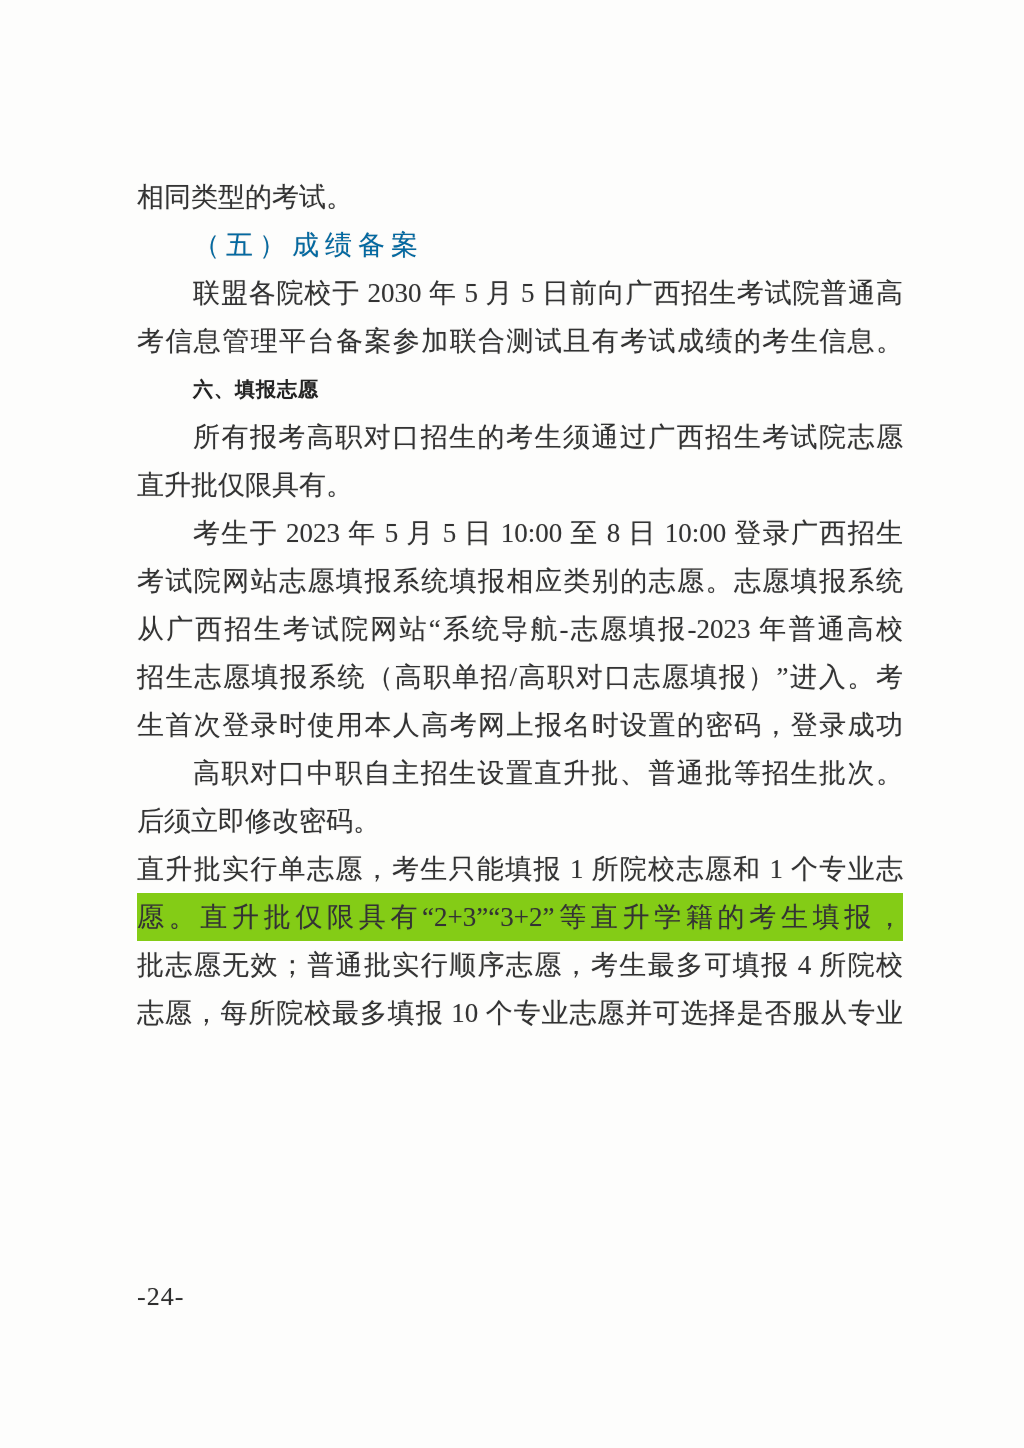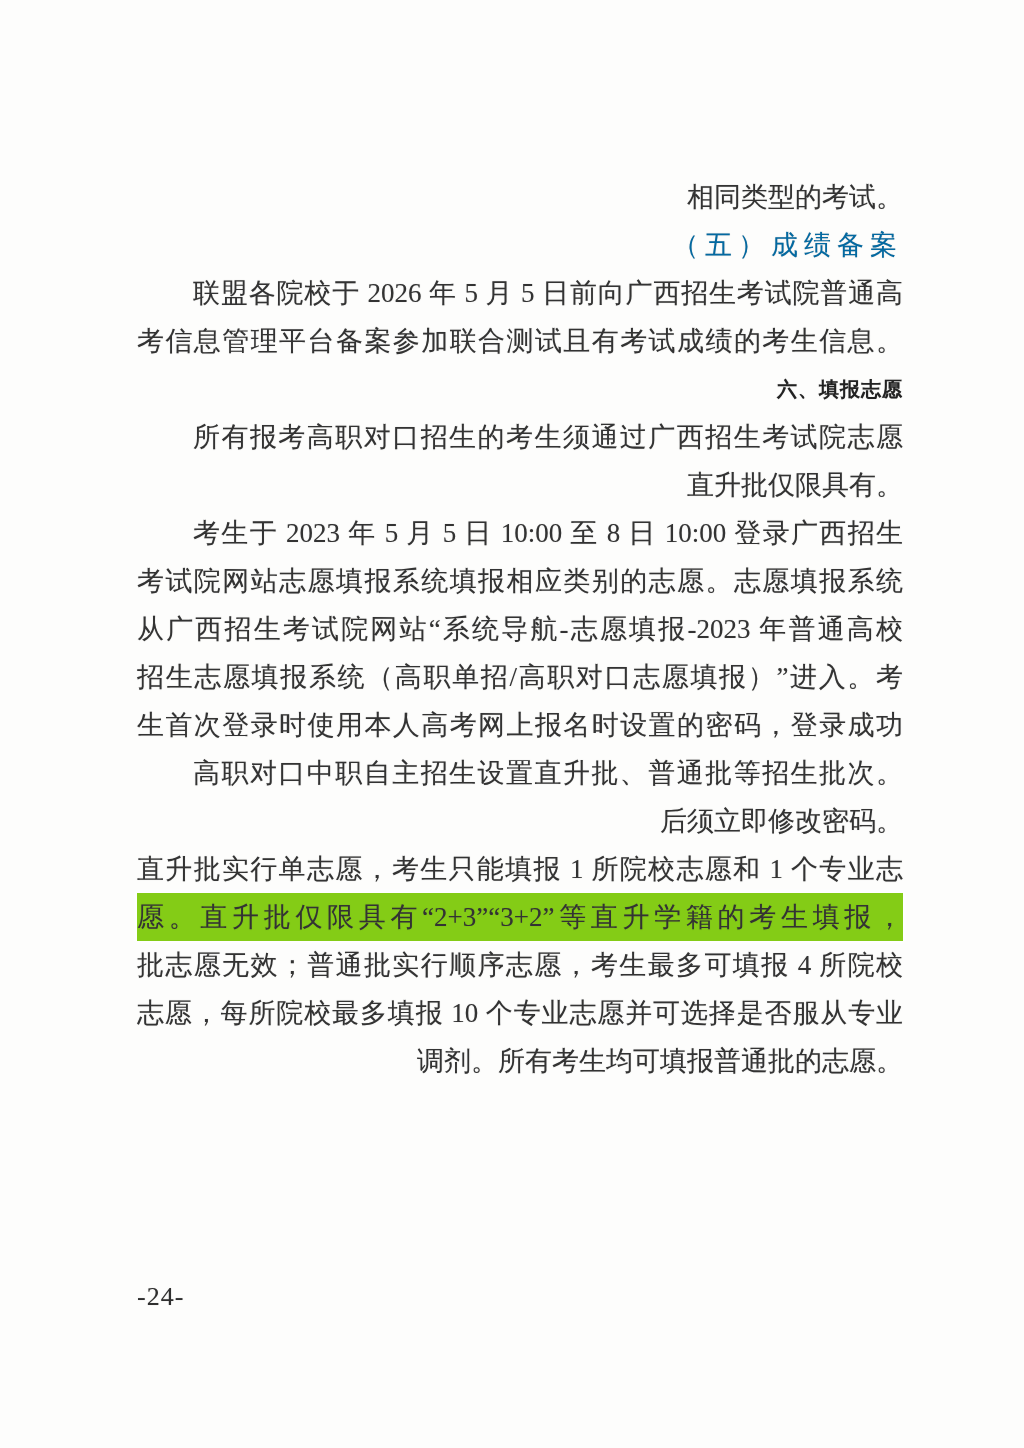--- a/index.html
+++ b/index.html
@@ -26,21 +26,20 @@
     top: 173px;
     width: 766px;
   }
   .line {
     height: 48px;
     line-height: 48px;
     font-size: 27px;
     color: #333333;
     text-shadow: 0 0 1px rgba(80,80,80,0.35);
     white-space: nowrap;
-    text-align: right;
   }
   
   .line.fill {
     white-space: normal;
     text-align: justify;
     text-align-last: justify;
   }
   
   .line.indent {
     text-indent: 56px;
@@ -76,32 +75,31 @@
     text-shadow: 0 0 1px rgba(80,80,80,0.35);
   }
 </style>
 </head>
 <body>
 
 <div class="page">
   <div class="content">
     <div class="line">相同类型的考试。</div>
     <div class="line indent sub">（五）成绩备案</div>
-    <div class="line indent fill">联盟各院校于 2026 年 5 月 5 日前向广西招生考试院普通高</div>
+    <div class="line indent fill">联盟各院校于 2030 年 5 月 5 日前向广西招生考试院普通高</div>
     <div class="line fill">考信息管理平台备案参加联合测试且有考试成绩的考生信息。</div>
     <div class="line indent head">六、填报志愿</div>
     <div class="line indent fill">所有报考高职对口招生的考生须通过广西招生考试院志愿</div>
     <div class="line">直升批仅限具有。</div>
     <div class="line indent fill">考生于 2023 年 5 月 5 日 10:00 至 8 日 10:00 登录广西招生</div>
     <div class="line fill">考试院网站志愿填报系统填报相应类别的志愿。志愿填报系统</div>
     <div class="line fill">从广西招生考试院网站“系统导航-志愿填报-2023 年普通高校</div>
     <div class="line fill">招生志愿填报系统（高职单招/高职对口志愿填报）”进入。考</div>
     <div class="line fill">生首次登录时使用本人高考网上报名时设置的密码，登录成功</div>
     <div class="line indent fill">高职对口中职自主招生设置直升批、普通批等招生批次。</div>
     <div class="line">后须立即修改密码。</div>
     <div class="line fill">直升批实行单志愿，考生只能填报 1 所院校志愿和 1 个专业志</div>
     <div class="line fill hl">愿。直升批仅限具有“2+3”“3+2”等直升学籍的考生填报，</div>
     <div class="line fill">批志愿无效；普通批实行顺序志愿，考生最多可填报 4 所院校</div>
     <div class="line fill">志愿，每所院校最多填报 10 个专业志愿并可选择是否服从专业</div>
-    <div class="line">调剂。所有考生均可填报普通批的志愿。</div>
   </div>
   <div class="page-number">-24-</div>
 </div>
 
 </body></html>

